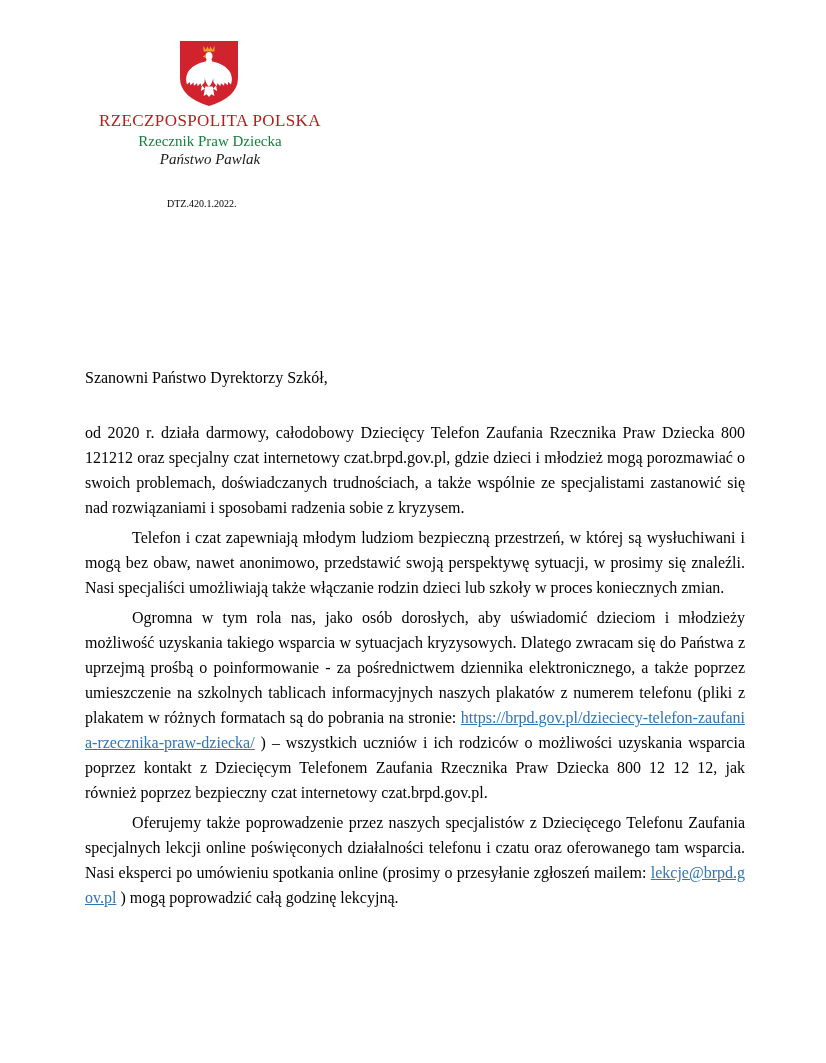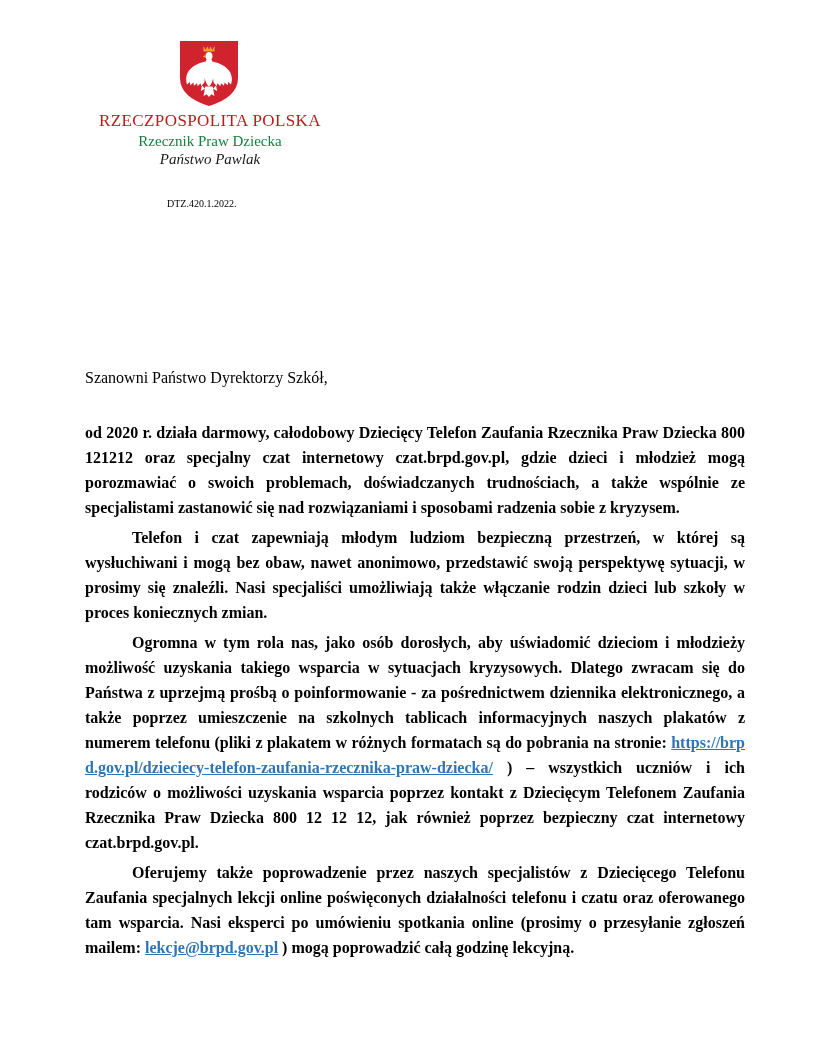--- a/index.html
+++ b/index.html
@@ -73,21 +73,20 @@
     text-align: justify;
     margin-top: 43px;
   }
   .salutation {
     text-align: left;
     margin-bottom: 30px;
   }
   .para {
     text-indent: 47px;
     margin-bottom: 5px;
-    font-weight: bold;
   }
   .para.no-indent { text-indent: 0; }
   .link {
     color: #2e75b6;
     text-decoration: underline;
     cursor: pointer;
     word-break: break-all;
   }
 </style>
 </head>

